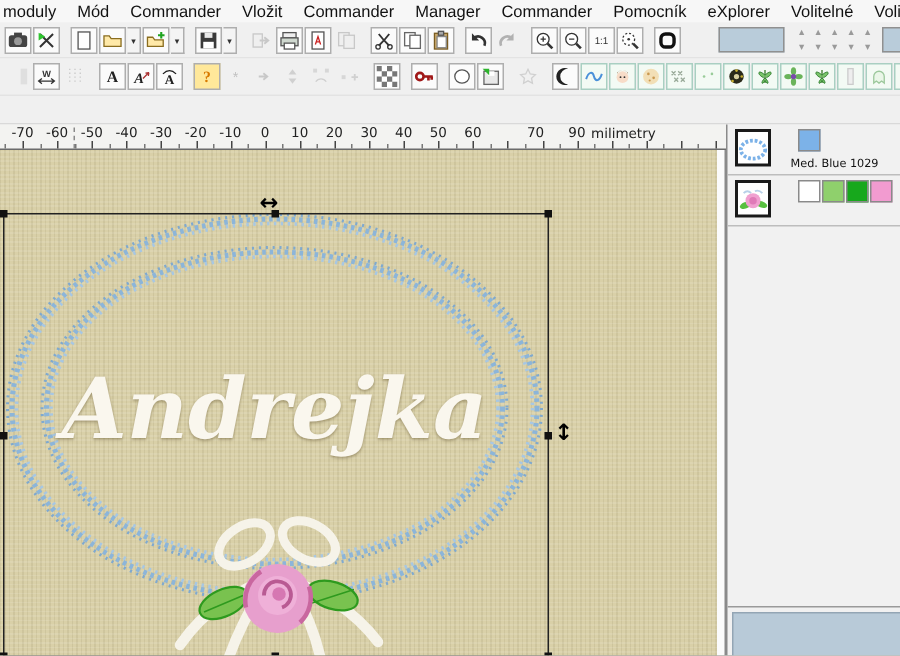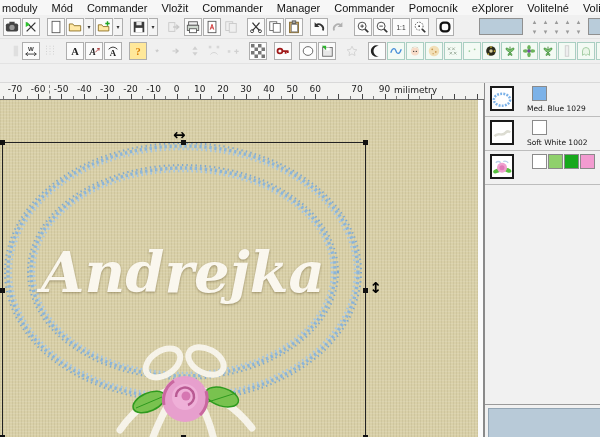--- a/index.html
+++ b/index.html
@@ -564,31 +564,20 @@
               </svg>
             </div>
             <div class="swrap">
               <span class="swatch" style="background: rgb(124, 178, 232);"></span>
             </div>
             <div class="slabel">Med. Blue 1029</div>
           </div>
           <div class="srow">
             <div class="sthumb">
               <svg viewBox="0 0 16 16">
-                <path d="M2 11 C5 7 8 12 11 8 C13 6 14.5 8 14.5 8" stroke="#dcdcd2" fill="none" stroke-width="2"></path>
-              </svg>
-            </div>
-            <div class="swrap">
-              <span class="swatch" style="background: rgb(255, 255, 255);"></span>
-            </div>
-            <div class="slabel">Soft White 1002</div>
-          </div>
-          <div class="srow">
-            <div class="sthumb">
-              <svg viewBox="0 0 16 16">
                 <path d="M3 5 q2 -2 4 0 M9 4 q2 -1 4 1" stroke="#b8d0e8" fill="none"></path>
                 <ellipse cx="4" cy="11.5" rx="3.2" ry="1.7" fill="#58c040" transform="rotate(-20 4 11.5)"></ellipse>
                 <ellipse cx="12.5" cy="11" rx="3.2" ry="1.7" fill="#58c040" transform="rotate(20 12.5 11)"></ellipse>
                 <circle cx="8" cy="9" r="4" fill="#f0a0d0"></circle>
                 <circle cx="8" cy="9" r="2" fill="#e07ab8"></circle>
               </svg>
             </div>
             <div class="swrap">
               <span class="swatch" style="background: rgb(255, 255, 255);"></span>
               <span class="swatch" style="background: rgb(143, 208, 108);"></span>

